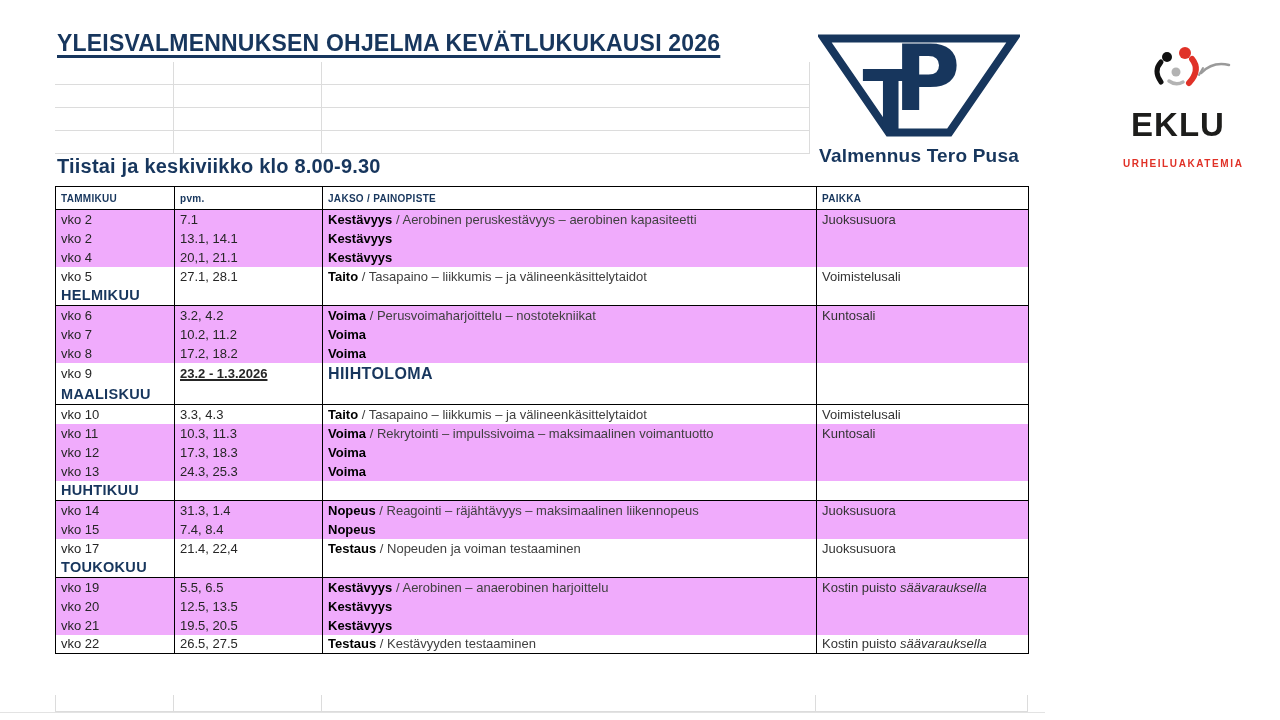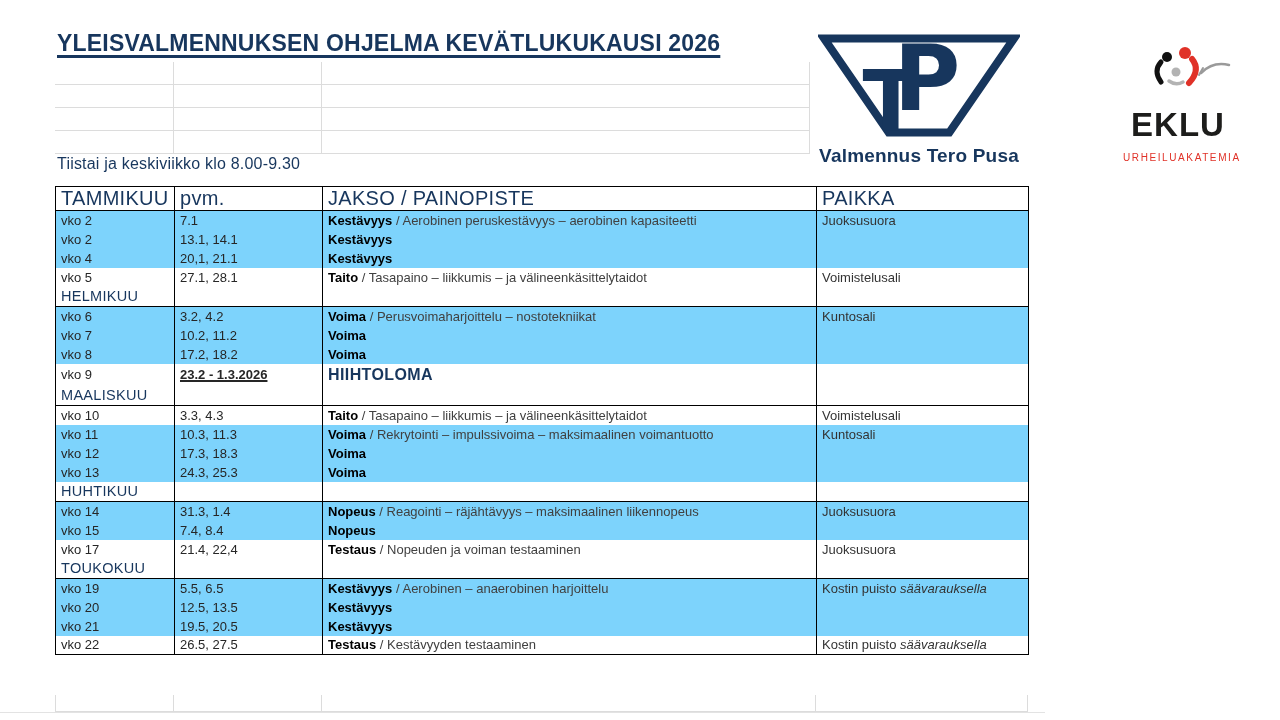--- a/index.html
+++ b/index.html
@@ -16,50 +16,50 @@
   #top-grid{
     left:55px; top:62px; width:755px; height:92px;
     display:grid; grid-template-columns:119px 148px 1fr;
     grid-template-rows:repeat(4,23px);
     border-right:1px solid #dcdcdc;
   }
   #top-grid .cell{ border-bottom:1px solid #dcdcdc; border-right:1px solid #dcdcdc; }
   #top-grid .cell:nth-child(3n){ border-right:none; }
 
   #schedule-heading{
-    left:57px; top:155px; font-size:16px; font-weight:400; color:#17365d;
+    left:57px; top:155px; font-size:20px; font-weight:700; color:#17365d;
     letter-spacing:.2px; white-space:nowrap;
   }
 
   
   #tp-logo{ left:818px; top:33px; width:202px; text-align:center; }
   #tp-caption{ font-size:19px; font-weight:800; color:#17365d; margin-top:2px; letter-spacing:.2px; }
 
   
   #eklu-logo{ left:1123px; top:43px; width:110px; text-align:center; }
   #eklu-name{ font-size:33px; font-weight:800; color:#1d1d1b; letter-spacing:1px; line-height:1; margin-top:13px;}
-  #eklu-sub{ font-size:10px; font-weight:400; color:#e03127; letter-spacing:1.6px; margin-top:11px; white-space:nowrap;}
+  #eklu-sub{ font-size:10px; font-weight:700; color:#e03127; letter-spacing:1.6px; margin-top:17px; white-space:nowrap;}
 
   
   #schedule-table{
     left:55px; top:186px;
   }
   table{ border-collapse:collapse; table-layout:fixed; width:973px;
          border:1.5px solid #000; }
   col.c1{width:119px;} col.c2{width:148px;} col.c3{width:494px;} col.c4{width:212px;}
   th,td{ border-left:1px solid #000; padding:0 5px; text-align:left;
          overflow:hidden; white-space:nowrap; vertical-align:middle; }
-  th{ height:23px; font-size:20px; font-weight:400; color:#17365d;
+  th{ height:23px; font-size:10px; font-weight:700; color:#17365d;
       letter-spacing:.3px; border-bottom:1px solid #000; }
   td{ height:19px; font-size:13px; color:#262626; }
-  tr.shaded td{ background:#7dd3fc; }
+  tr.shaded td{ background:#f0abfc; }
   tr.section-end td{ border-bottom:1px solid #000; }
   tr.month-row td{ height:20px; }
   tr.tall td{ height:22px; }
-  .month-label{ font-size:14.5px; font-weight:400; color:#17365d; letter-spacing:.3px; }
+  .month-label{ font-size:14.5px; font-weight:700; color:#17365d; letter-spacing:.3px; }
   .focus-bold{ font-weight:700; color:#000; }
   .focus-rest{ color:#404040; }
   .holiday{ font-size:16px; font-weight:800; color:#17365d; letter-spacing:.4px; }
   .pvm-underline{ font-weight:700; text-decoration:underline; text-decoration-thickness:1.5px; }
   .place-cell{ color:#333333; }
   .place-italic{ font-style:italic; }
 
   
   #tail-grid{
     left:55px; top:695px; width:973px; height:17px;

